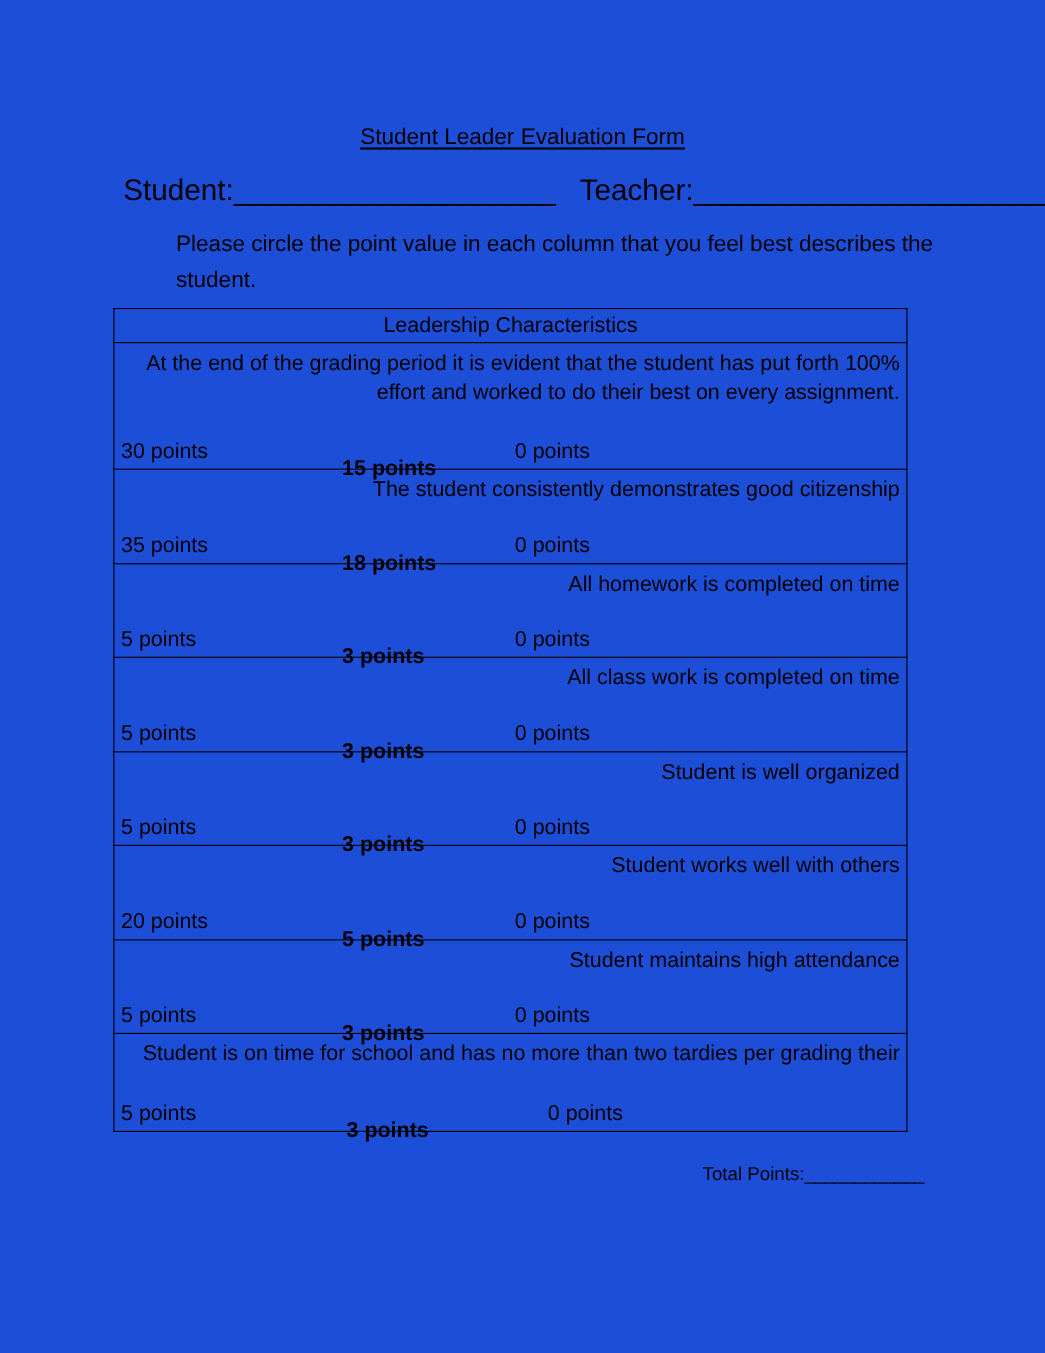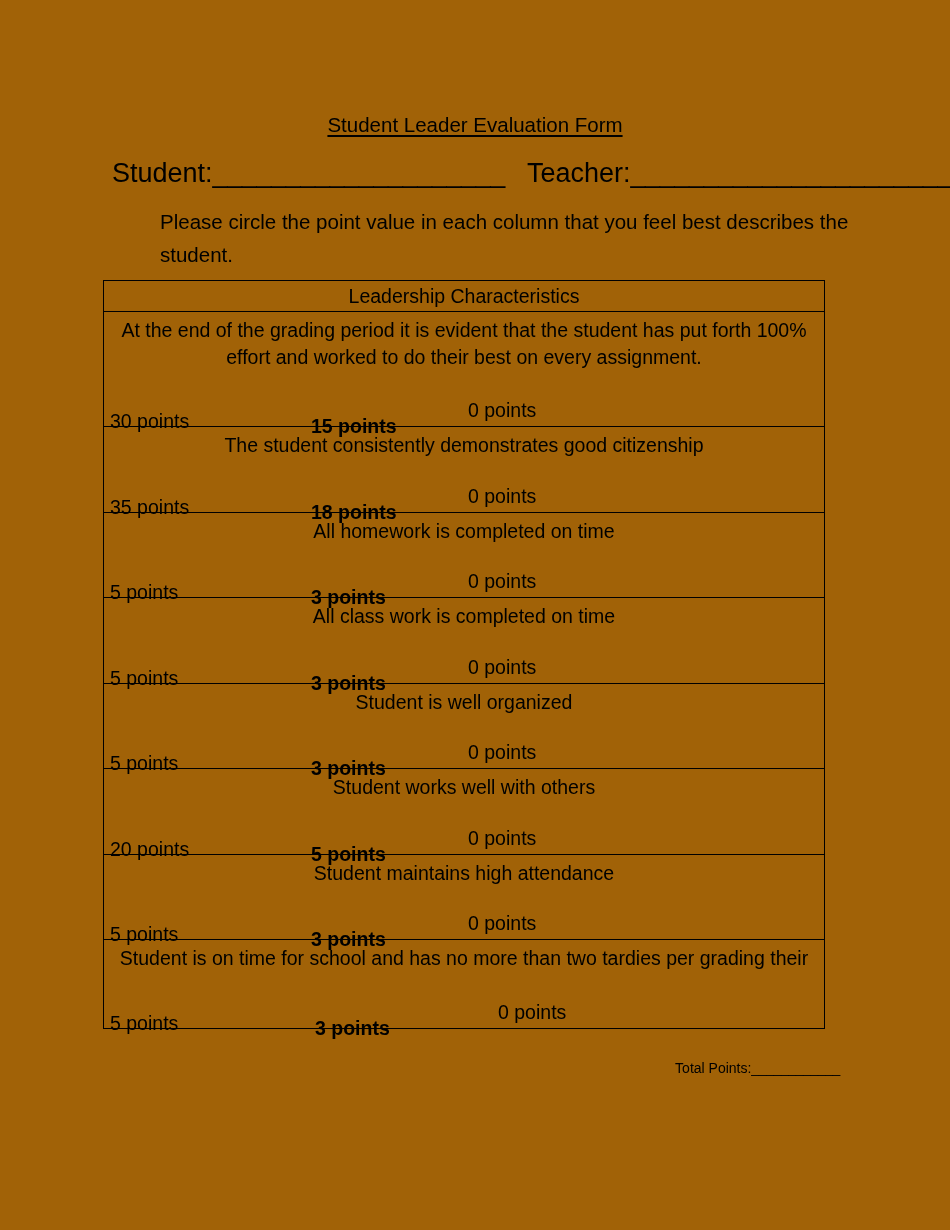--- a/index.html
+++ b/index.html
@@ -9,21 +9,21 @@
     background: #ffffff;
   }
   body {
     font-family: "Liberation Sans", sans-serif;
     color: #000000;
   }
   .page {
     position: relative;
     width: 950px;
     height: 1230px;
-    background: #a16207;
+    background: #1d4ed8;
     overflow: hidden;
     box-sizing: border-box;
   }
 
   
   .doc-title {
     position: absolute;
     top: 112px;
     left: 0;
     width: 950px;
@@ -73,32 +73,32 @@
     padding: 0;
     vertical-align: top;
   }
   .cell-head {
     text-align: center;
     font-size: 19.5px;
     line-height: 26px;
     padding: 2px 4px 2px 4px !important;
   }
   .criterion {
-    text-align: center;
+    text-align: right;
     font-size: 19.5px;
     line-height: 26.5px;
     padding: 3px 6px 0 6px;
   }
   .points-row {
     position: relative;
     height: 31px;
     font-size: 19.5px;
     line-height: 31px;
   }
-  .points-row .p1 { position: absolute; left: 6px;   top: 11px; }
+  .points-row .p1 { position: absolute; left: 6px;   top: 0; }
   .points-row .p2 { position: absolute; left: 207px; top: 16px; font-weight: bold; }
   .points-row .p3 { position: absolute; left: 364px; top: 0; }
   
   .points-row.shift .p2 { left: 211px; }
   .points-row.shift .p3 { left: 394px; }
 
   .cell-body {
     padding: 2px 0 0 0 !important;
   }
   .gap-sm { height: 22px; }
@@ -106,21 +106,21 @@
 
   
   .total-line {
     position: absolute;
     top: 1053px;
     left: 0;
     width: 950px;
     text-align: right;
     padding-right: 110px;
     box-sizing: border-box;
-    font-size: 14px;
+    font-size: 17px;
     line-height: 30px;
     white-space: pre;
   }
   .total-line .blank { letter-spacing: -0.4px; }
 </style>
 </head>
 <body>
 
 <div class="page">
 

